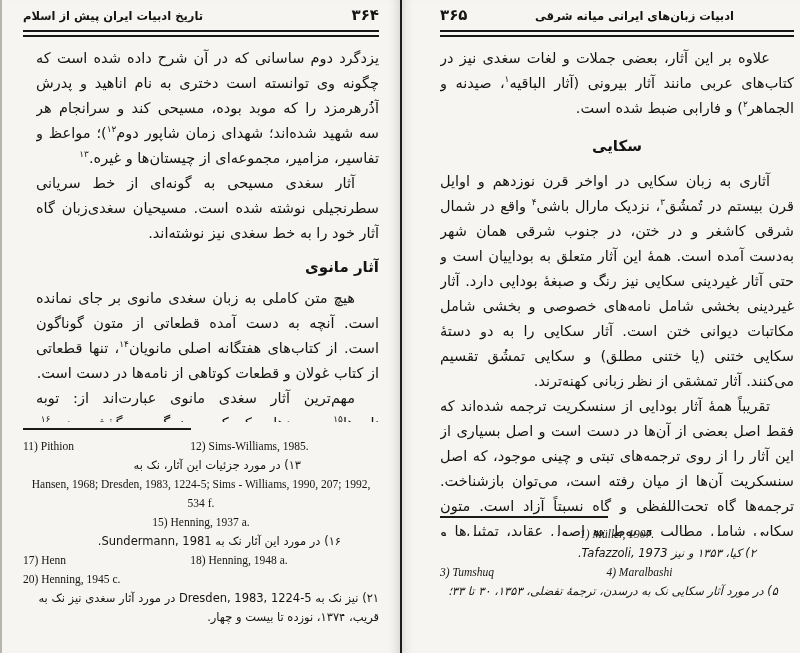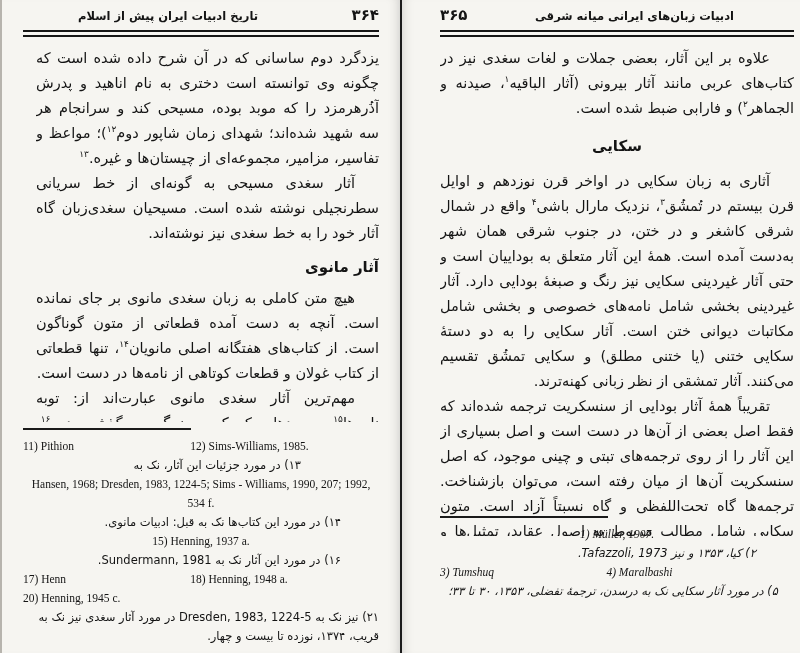--- a/index.html
+++ b/index.html
@@ -7,21 +7,21 @@
           font-family:"DejaVu Sans",sans-serif;color:#141414;overflow:hidden;
           border-left:2px solid #b7b4ae;box-sizing:border-box;}
   .page{position:relative;height:653px;box-sizing:border-box;}
   .page-left{width:398px;padding:6px 21px 0 21px;box-shadow:inset -10px 0 14px -12px rgba(0,0,0,.28);}
   .divider{width:2px;height:653px;background:#1c1c1c;flex:0 0 2px;}
   .page-right{width:398px;padding:6px 6px 16px 38px;box-shadow:inset 10px 0 14px -12px rgba(0,0,0,.22);}
 
   .phead{display:flex;align-items:baseline;height:21px;font-weight:bold;}
   .ptitle{font-size:11.5px;letter-spacing:.3px;white-space:nowrap;}
   .pnum{font-size:15px;}
-  .page-left  .ptitle{margin-left:55px;}
+  .page-left  .ptitle{}
   .page-left  .spacer{flex:1;}
   .page-right .ptitle{margin-right:60px;}
   .page-right .spacer{flex:1;}
   .hrule{height:3px;border-top:2px solid #161616;border-bottom:2px solid #161616;margin-top:3px;}
 
   .pbody{direction:rtl;text-align:justify;font-size:14.5px;line-height:25px;margin-top:9px;overflow:hidden;}
   .page-left  .pbody{height:376px;margin-left:13px;}
   .page-right .pbody{height:490px;}
   .para{margin:0;text-indent:24px;}
   .para.cont{text-indent:0;}
@@ -64,21 +64,20 @@
       </div>
     <div class="fnblock">
       <div class="fnsep"></div>
       <div>
           <div class="fnrow cols2">
             <span class="fncell">11) Pithion</span>
             <span class="fncell">12) Sims-Williams, 1985.</span>
           </div>
           <div class="fnrow rtl-b">۱۳) در مورد جزئیات این آثار، نک به</div>
           <div class="fnrow ltr">Hansen, 1968; Dresden, 1983, 1224-5; Sims - Williams, 1990, 207; 1992, 534 f.</div>
-          <div class="fnrow rtl-a">۱۴) در مورد این کتاب‌ها نک به قبل: ادبیات مانوی.</div>
           <div class="fnrow ltr">15) Henning, 1937 a.</div>
           <div class="fnrow rtl-a">۱۶) در مورد این آثار نک به Sundermann, 1981.</div>
           <div class="fnrow cols2">
             <span class="fncell">17) Henn</span>
             <span class="fncell">18) Henning, 1948 a.</span>
           </div>
           <div class="fnrow cols2">
             <span class="fncell">20) Henning, 1945 c.</span>
           </div>
           <div class="fnrow rtlw">۲۱) نیز نک به Dresden, 1983, 1224-5 در مورد آثار سغدی نیز نک به قریب، ۱۳۷۴، نوزده تا بیست و چهار.</div>

